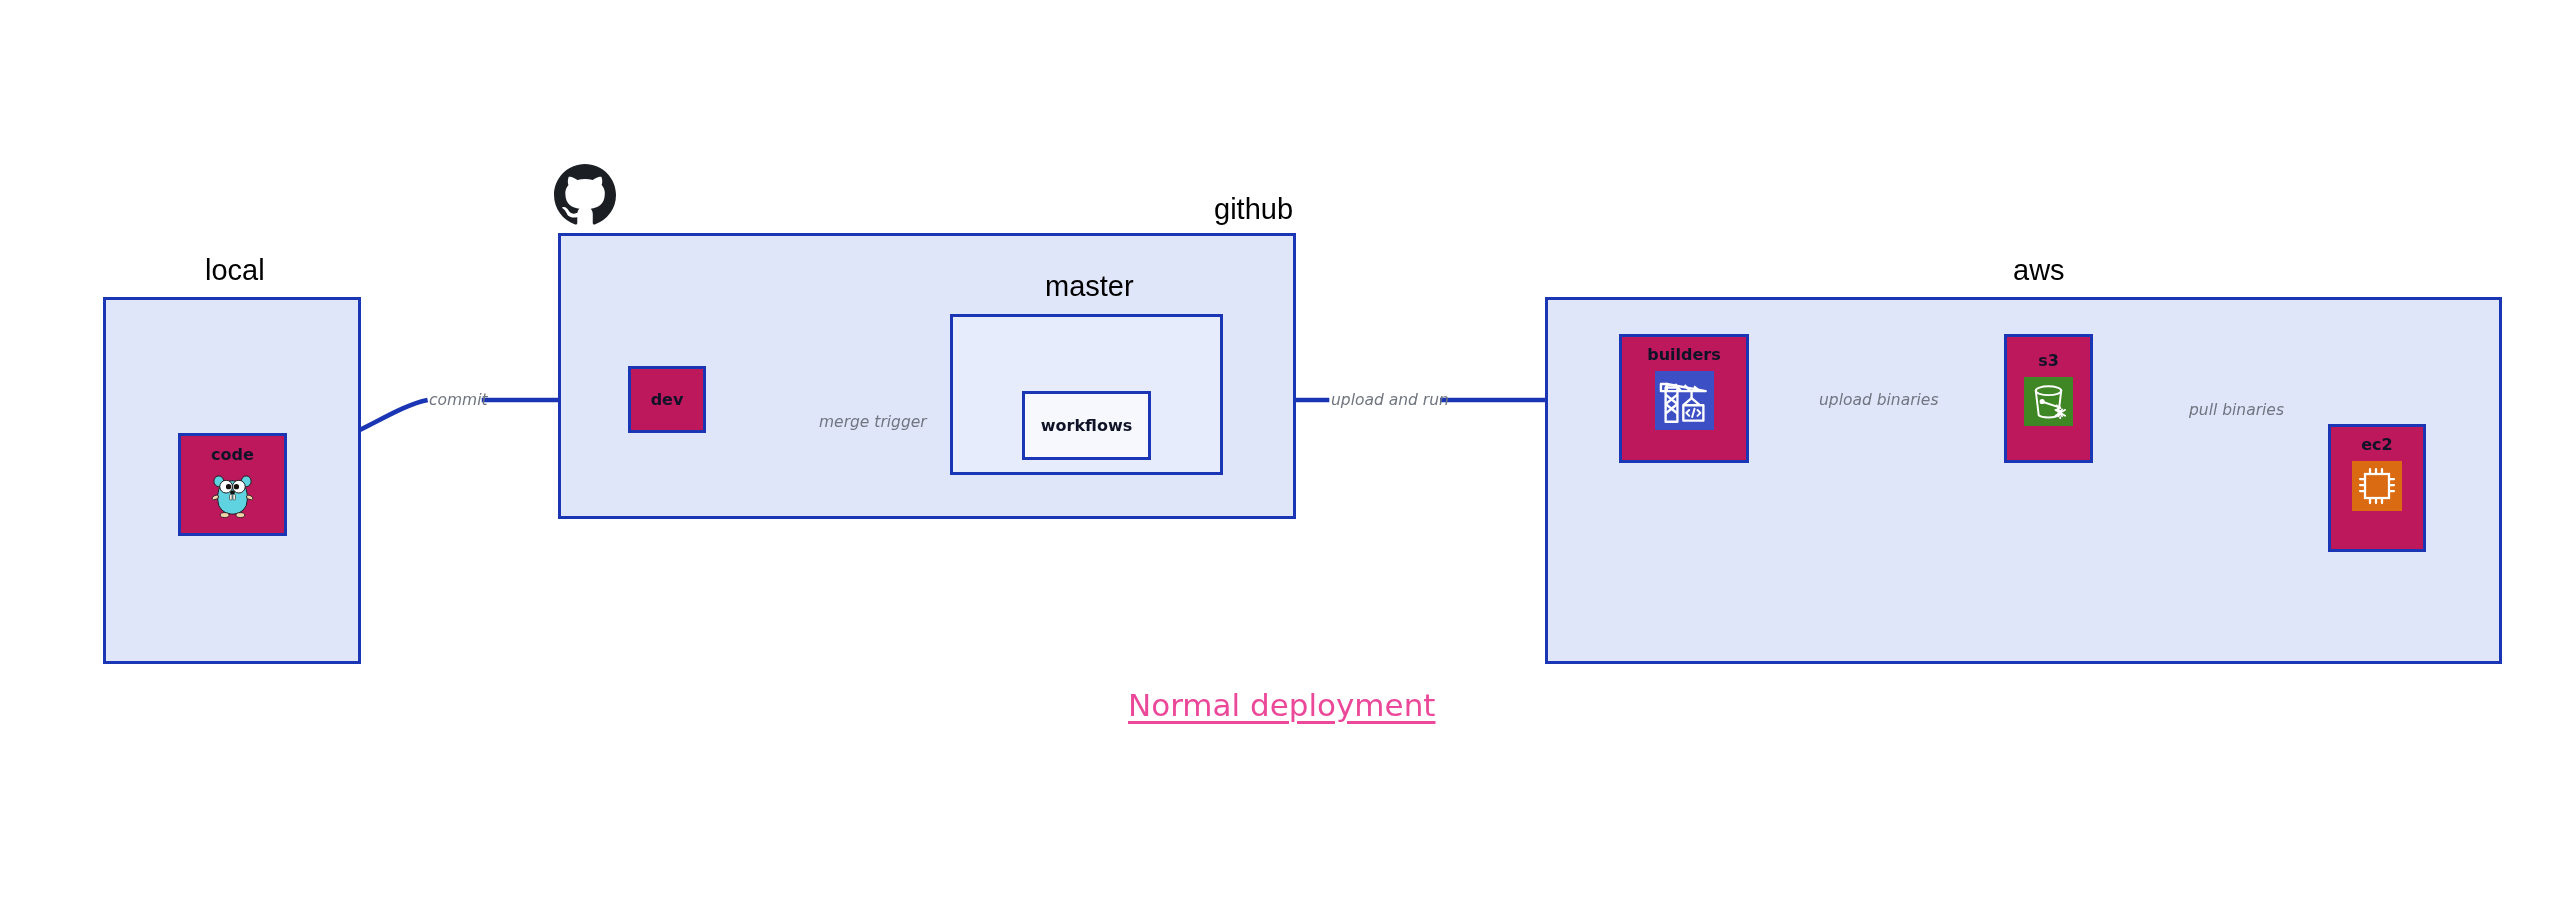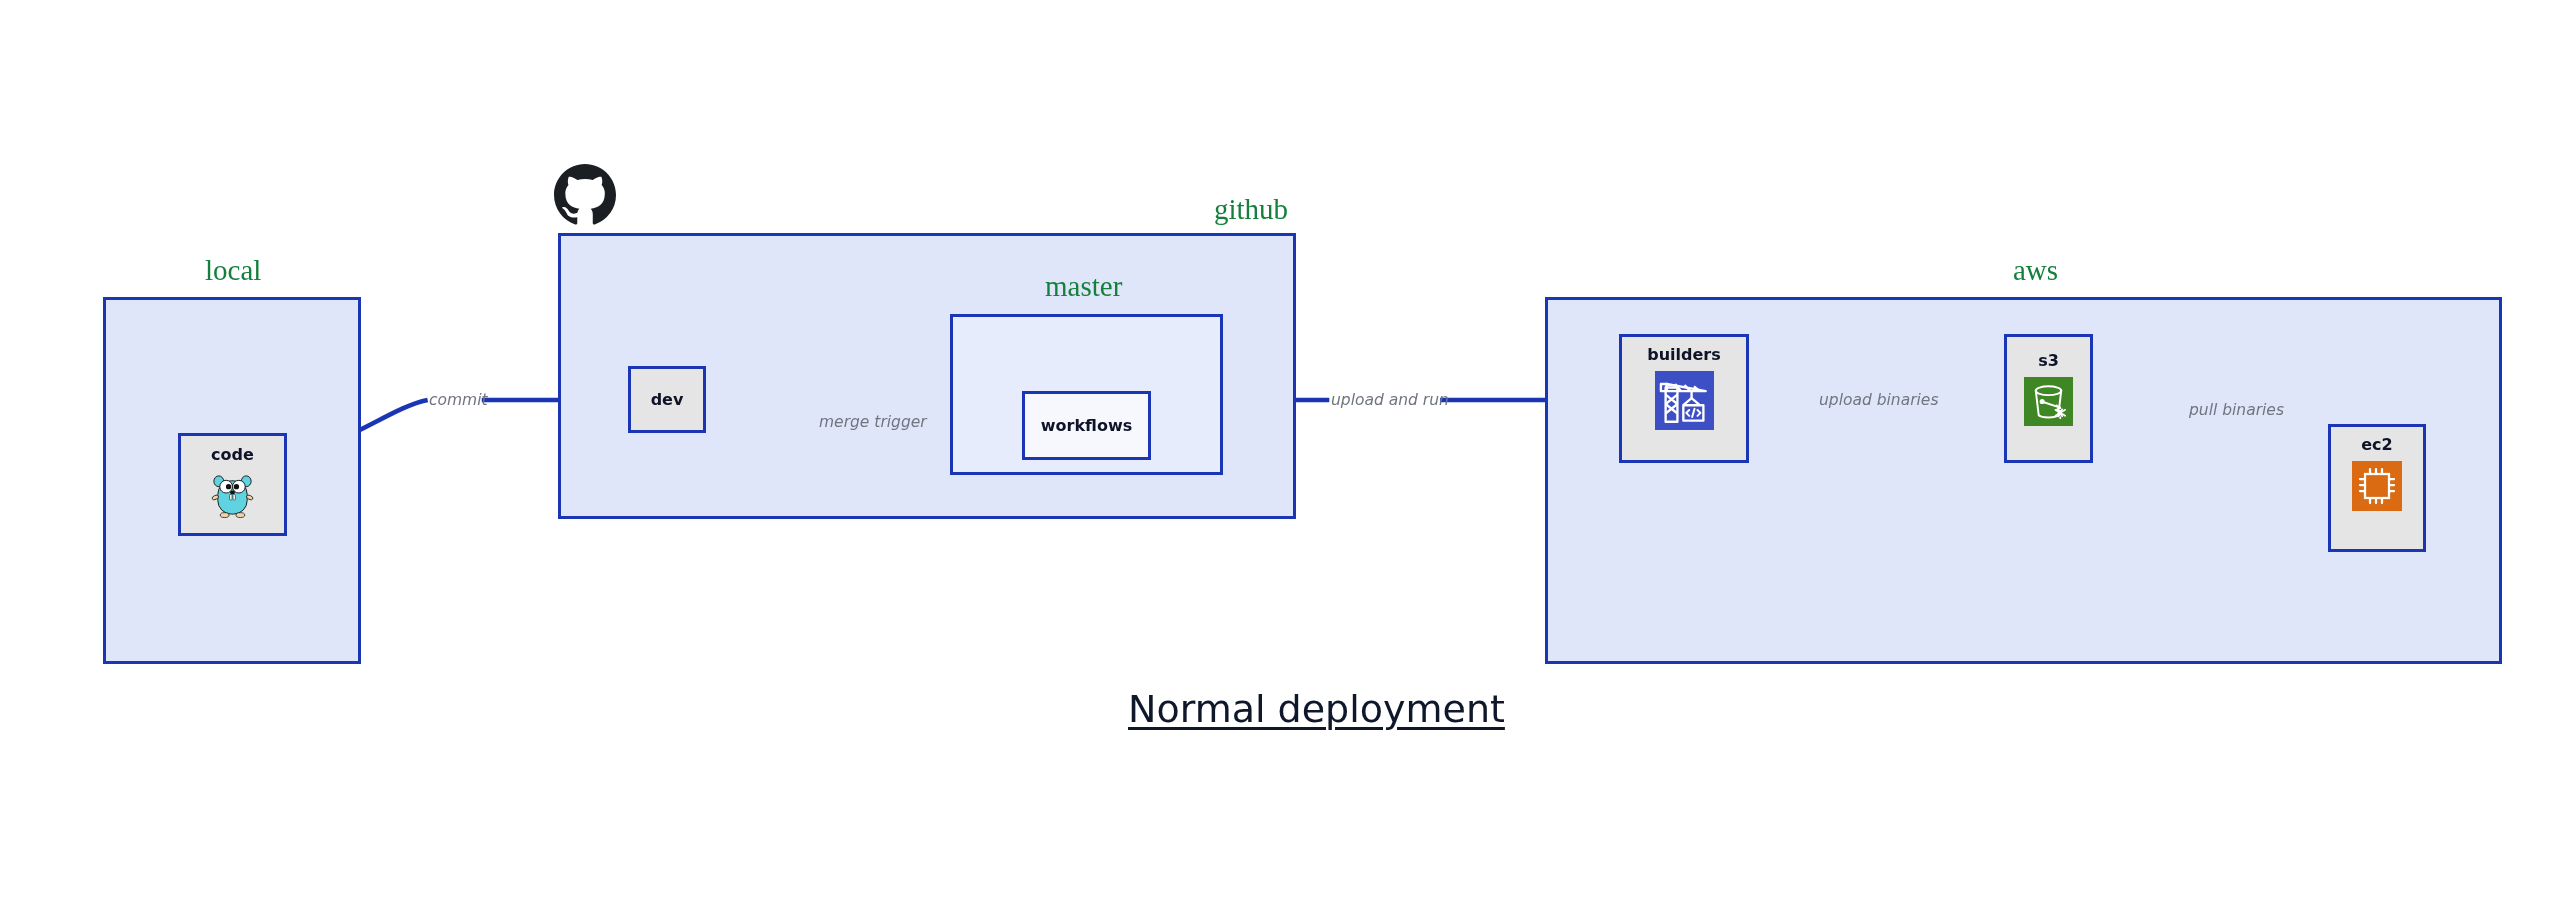--- a/index.html
+++ b/index.html
@@ -25,32 +25,32 @@
   .group-box {
     position: absolute;
     background: #e0e6fa;
     border: 3.6px solid #1b36b4;
     box-sizing: border-box;
   }
   .group-box.lighter { background: #e6ecfb; }
 
   .group-label {
     position: absolute;
-    color: #15803d;
+    color: #000000;
     font-size: 29px;
     font-weight: 400;
     line-height: 1;
     white-space: nowrap;
-    font-family: Liberation Serif, serif;
+    font-family: Liberation Sans, sans-serif;
   }
 
   
   .node {
     position: absolute;
-    background: #e5e5e5;
+    background: #be185d;
     border: 3.6px solid #1b36b4;
     box-sizing: border-box;
     display: flex;
     flex-direction: column;
     align-items: center;
   }
   .node.white { background: #f6f8fe; }
   .node-label {
     color: #0e1327;
     font-size: 16px;
@@ -68,22 +68,22 @@
     font-size: 15.5px;
     line-height: 1;
     white-space: nowrap;
     background: transparent;
     font-family: "DejaVu Sans", sans-serif;
   }
 
   
   .caption {
     position: absolute;
-    color: #0f172a;
-    font-size: 38px;
+    color: #ec4899;
+    font-size: 31px;
     font-weight: 400;
     text-decoration: underline;
     text-underline-offset: 4.6px;
     text-decoration-thickness: 2.6px;
     white-space: nowrap;
     line-height: 1;
     font-family: "DejaVu Sans", sans-serif;
   }
 
   

